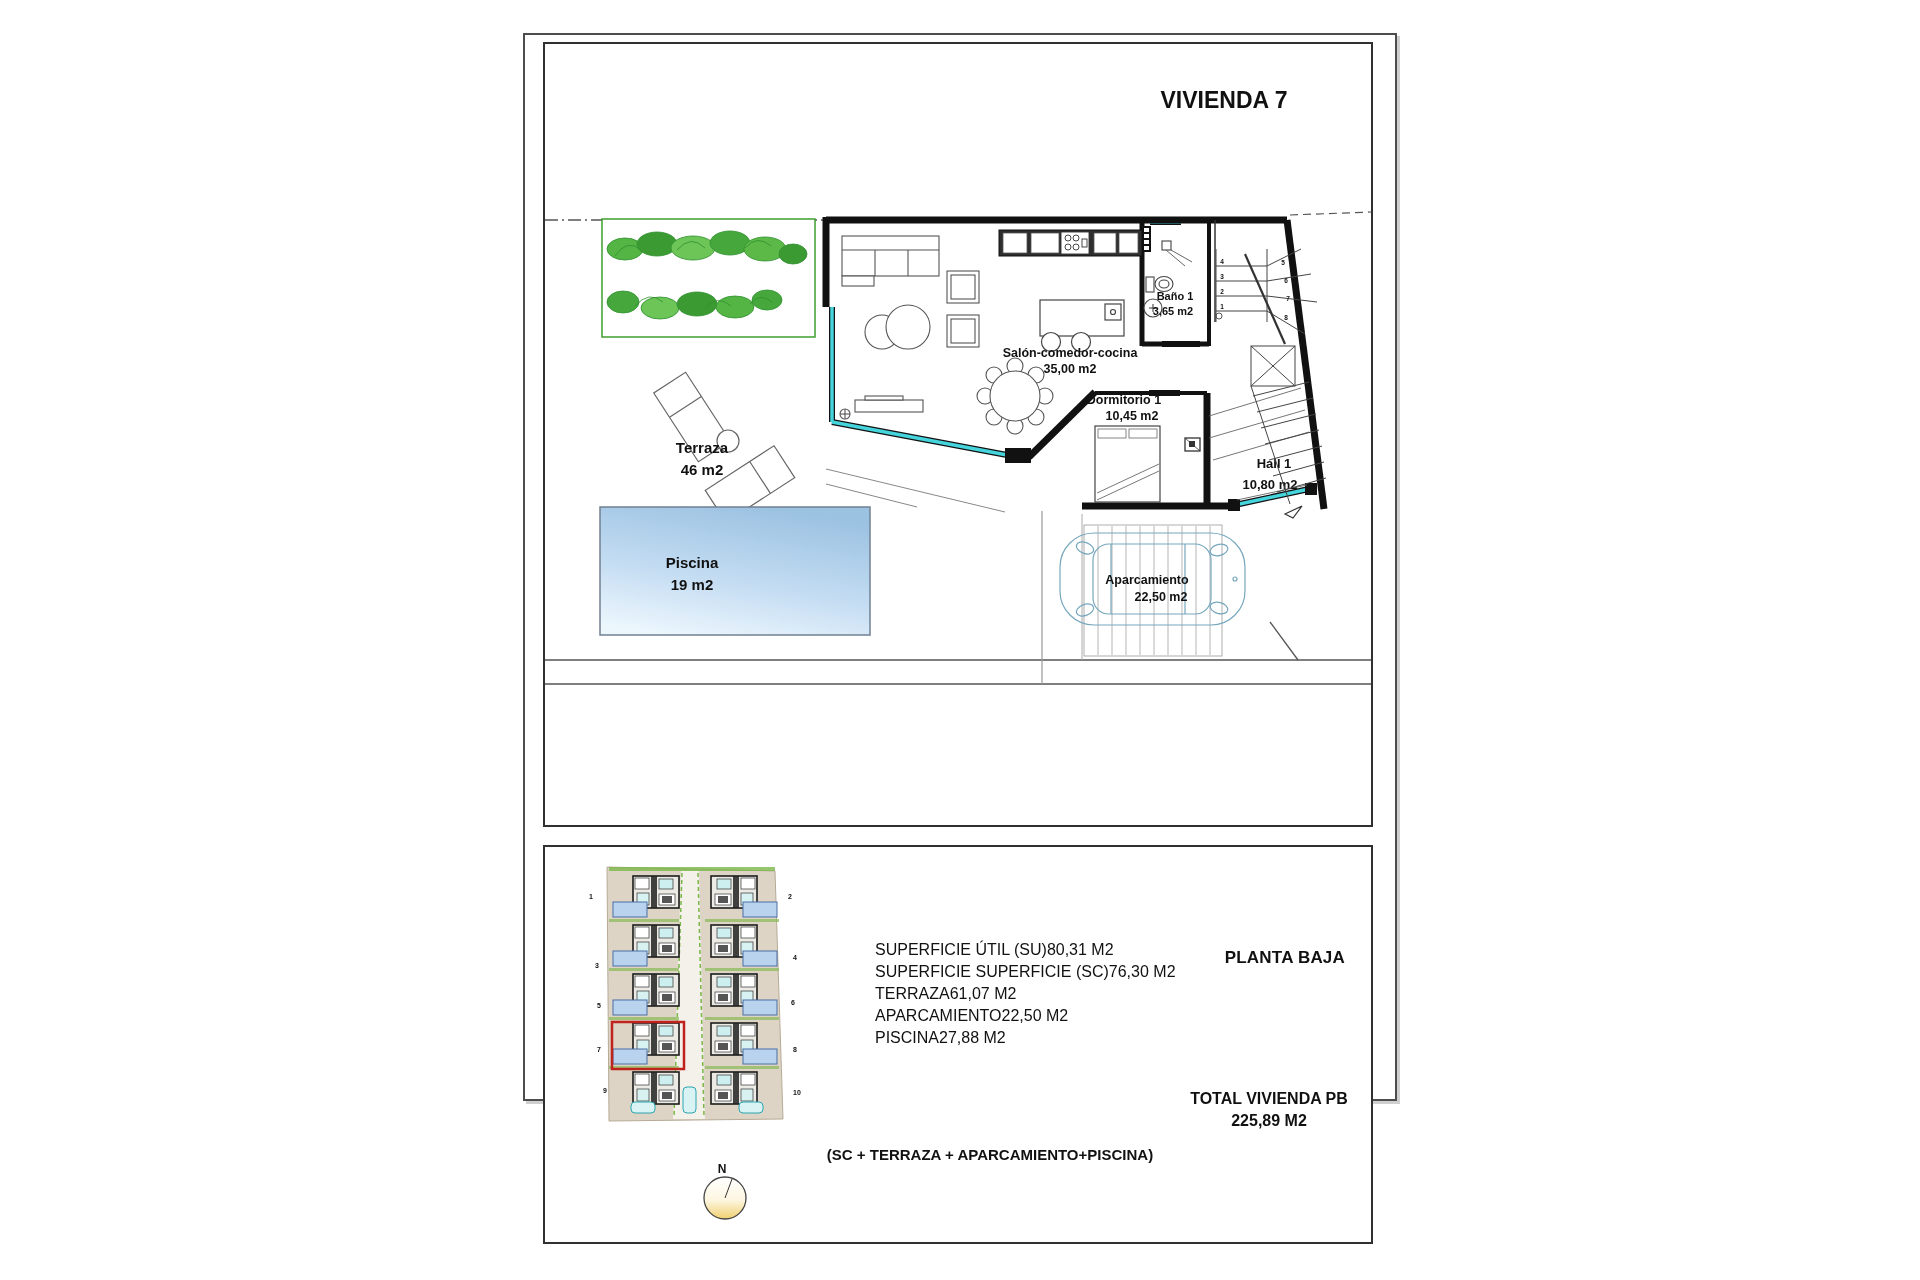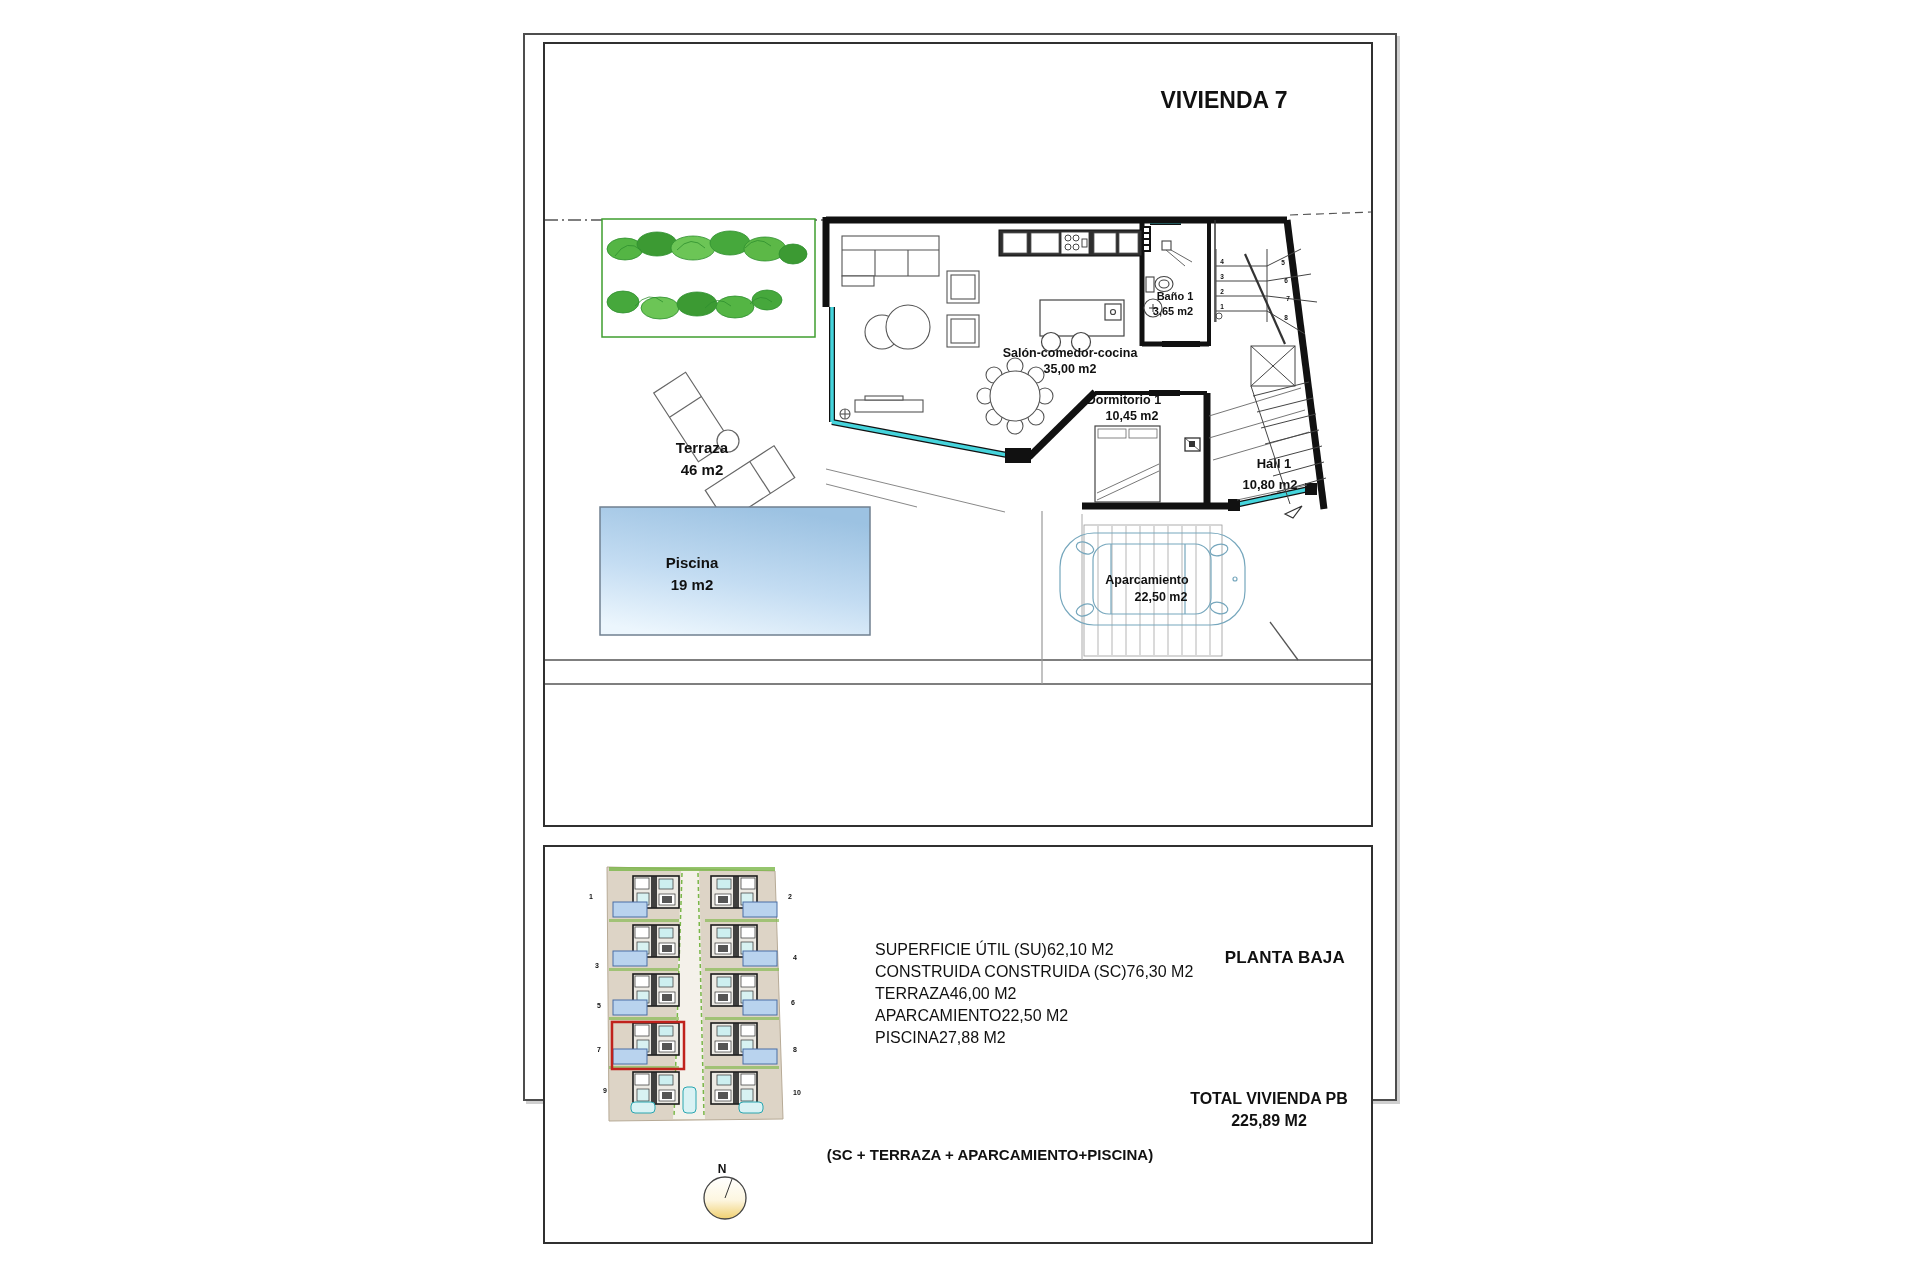--- a/index.html
+++ b/index.html
@@ -386,29 +386,29 @@
           <text x="177" y="326" font-size="12" font-weight="bold" text-anchor="middle">N</text>
           <circle cx="180" cy="351" r="21" fill="url(#compGrad)" stroke="#444" stroke-width="1.3"></circle>
           <line x1="180" y1="351" x2="187" y2="332" stroke="#333" stroke-width="1"></line>
         </g>
       </svg>
 
       <div class="planta-header">PLANTA BAJA</div>
       <div class="sum-rows">
         <div class="sum-row">
           <span>SUPERFICIE ÚTIL (SU)</span>
-          <span>62,10 M2</span>
+          <span>80,31 M2</span>
         </div>
         <div class="sum-row">
-          <span>CONSTRUIDA CONSTRUIDA (SC)</span>
+          <span>SUPERFICIE SUPERFICIE (SC)</span>
           <span>76,30 M2</span>
         </div>
         <div class="sum-row">
           <span>TERRAZA</span>
-          <span>46,00 M2</span>
+          <span>61,07 M2</span>
         </div>
         <div class="sum-row">
           <span>APARCAMIENTO</span>
           <span>22,50 M2</span>
         </div>
         <div class="sum-row">
           <span>PISCINA</span>
           <span>27,88 M2</span>
         </div>
       </div>

